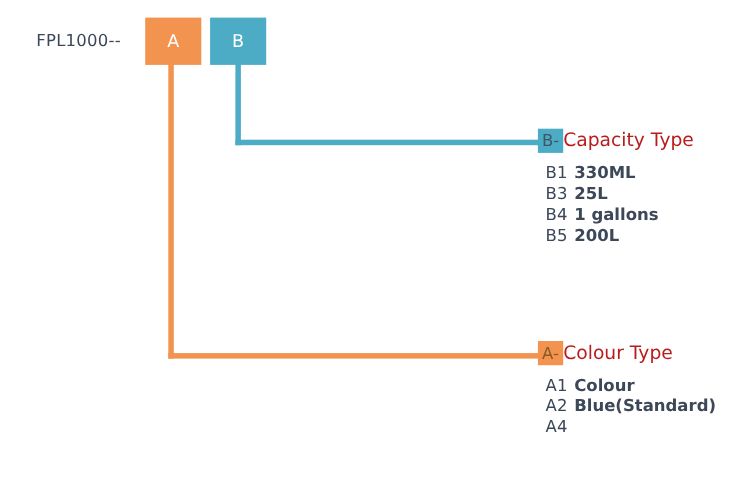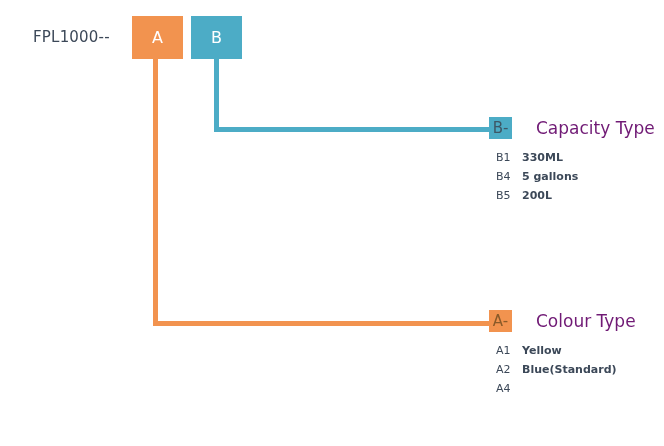--- a/index.html
+++ b/index.html
@@ -112,35 +112,35 @@
   }
   .branch-capacity .branch-badge {
     background: #4cacc6;
     color: #3d5766;
   }
   .branch-colour .branch-badge {
     background: #f2934f;
     color: #8a5a28;
   }
   .branch-title {
-    margin-left: 24px;
+    margin-left: 0;
     font-size: 17px;
-    color: #701a75;
+    color: #b91c1c;
     white-space: nowrap;
   }
 
   
   .option-list {
     margin-top: 9px;
     margin-left: 7px;
   }
   .option-row {
     display: flex;
     align-items: center;
-    font-size: 11px;
+    font-size: 15px;
     color: #3c4858;
     line-height: 19px;
     white-space: nowrap;
   }
   .option-code {
     width: 26px;
     flex: none;
   }
   .option-desc {
     flex: none;
@@ -167,39 +167,43 @@
     <div class="branch-head">
       <span class="branch-badge">B-</span>
       <span class="branch-title">Capacity Type</span>
     </div>
     <div class="option-list">
       <div class="option-row">
         <span class="option-code">B1</span>
         <span class="option-desc">330ML</span>
       </div>
       <div class="option-row">
+        <span class="option-code">B3</span>
+        <span class="option-desc">25L</span>
+      </div>
+      <div class="option-row">
         <span class="option-code">B4</span>
-        <span class="option-desc">5 gallons</span>
+        <span class="option-desc">1 gallons</span>
       </div>
       <div class="option-row">
         <span class="option-code">B5</span>
         <span class="option-desc">200L</span>
       </div>
     </div>
   </div>
 
   <div class="branch branch-colour">
     <div class="branch-head">
       <span class="branch-badge">A-</span>
       <span class="branch-title">Colour Type</span>
     </div>
     <div class="option-list">
       <div class="option-row">
         <span class="option-code">A1</span>
-        <span class="option-desc">Yellow</span>
+        <span class="option-desc">Colour</span>
       </div>
       <div class="option-row">
         <span class="option-code">A2</span>
         <span class="option-desc">Blue(Standard)</span>
       </div>
       <div class="option-row">
         <span class="option-code">A4</span>
       </div>
     </div>
   </div>

